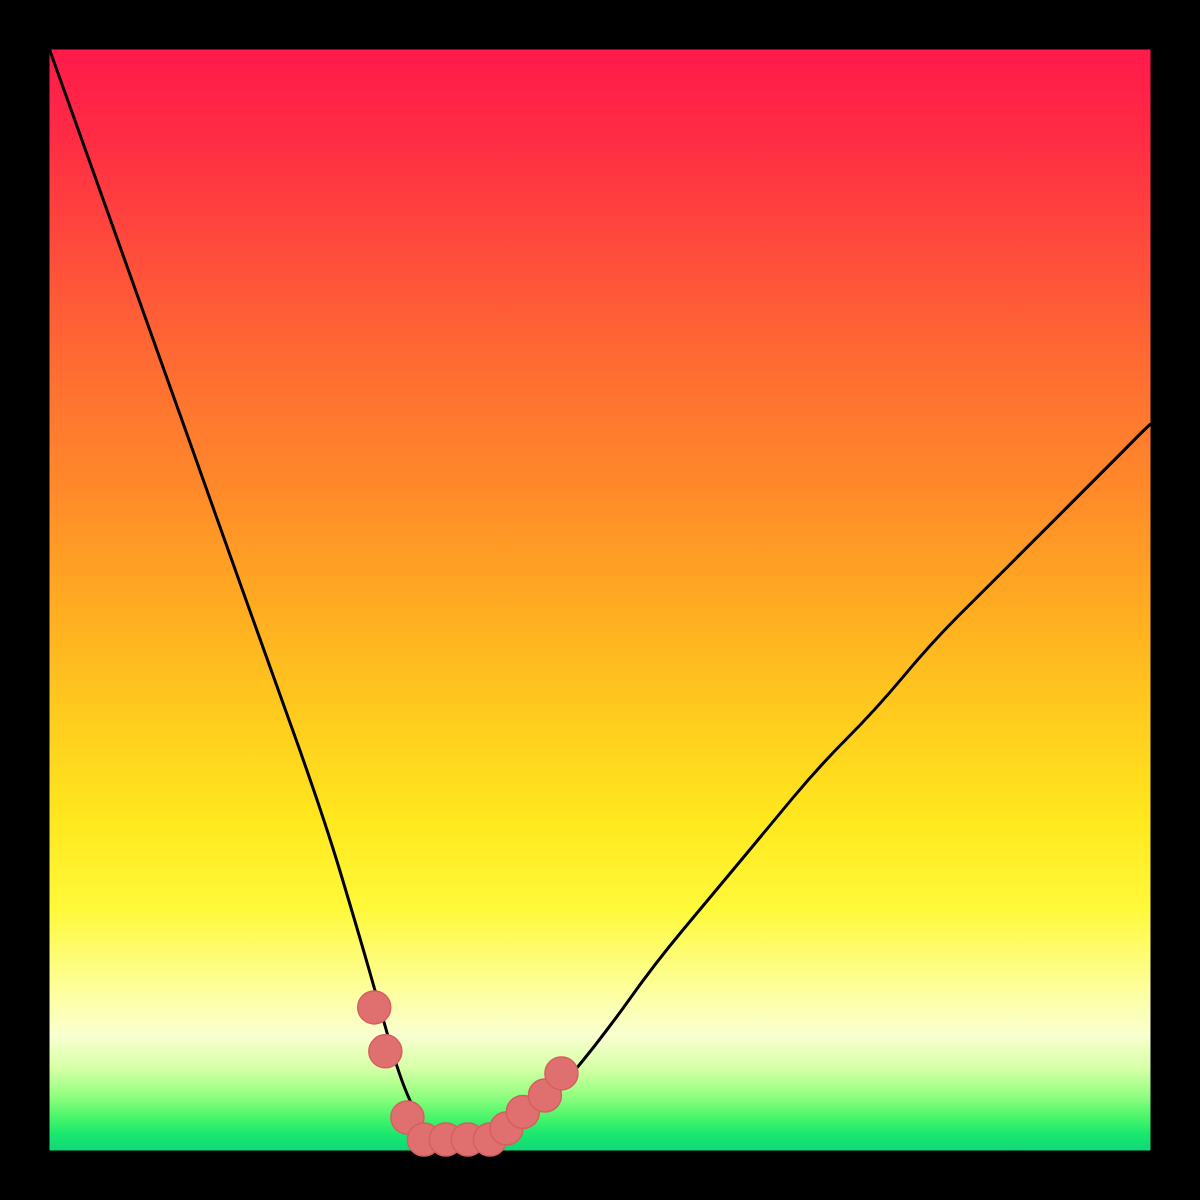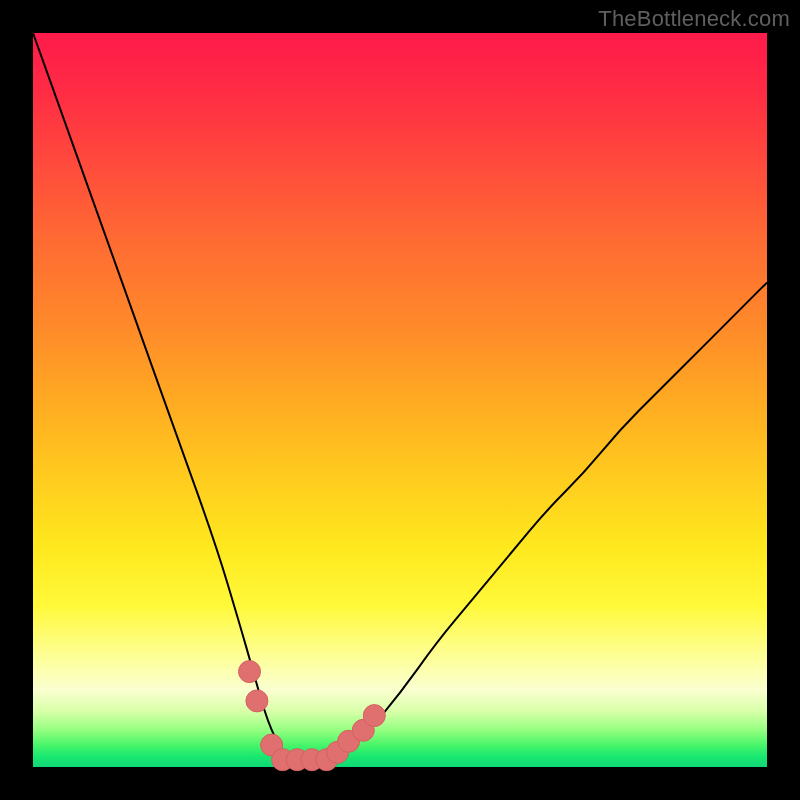--- a/index.html
+++ b/index.html
@@ -90,14 +90,13 @@
           <circle cx="264.2" cy="726.7" r="11" class="marker"></circle>
           <circle cx="278.9" cy="726.7" r="11" class="marker"></circle>
           <circle cx="293.6" cy="726.7" r="11" class="marker"></circle>
           <circle cx="304.6" cy="719.3" r="11" class="marker"></circle>
           <circle cx="315.6" cy="708.3" r="11" class="marker"></circle>
           <circle cx="330.3" cy="697.3" r="11" class="marker"></circle>
           <circle cx="341.3" cy="682.6" r="11" class="marker"></circle>
         </g>
     </svg>
   </div>
-  <div class="watermark">TheBottleneck.com</div>
 </div>
 
 </body></html>

